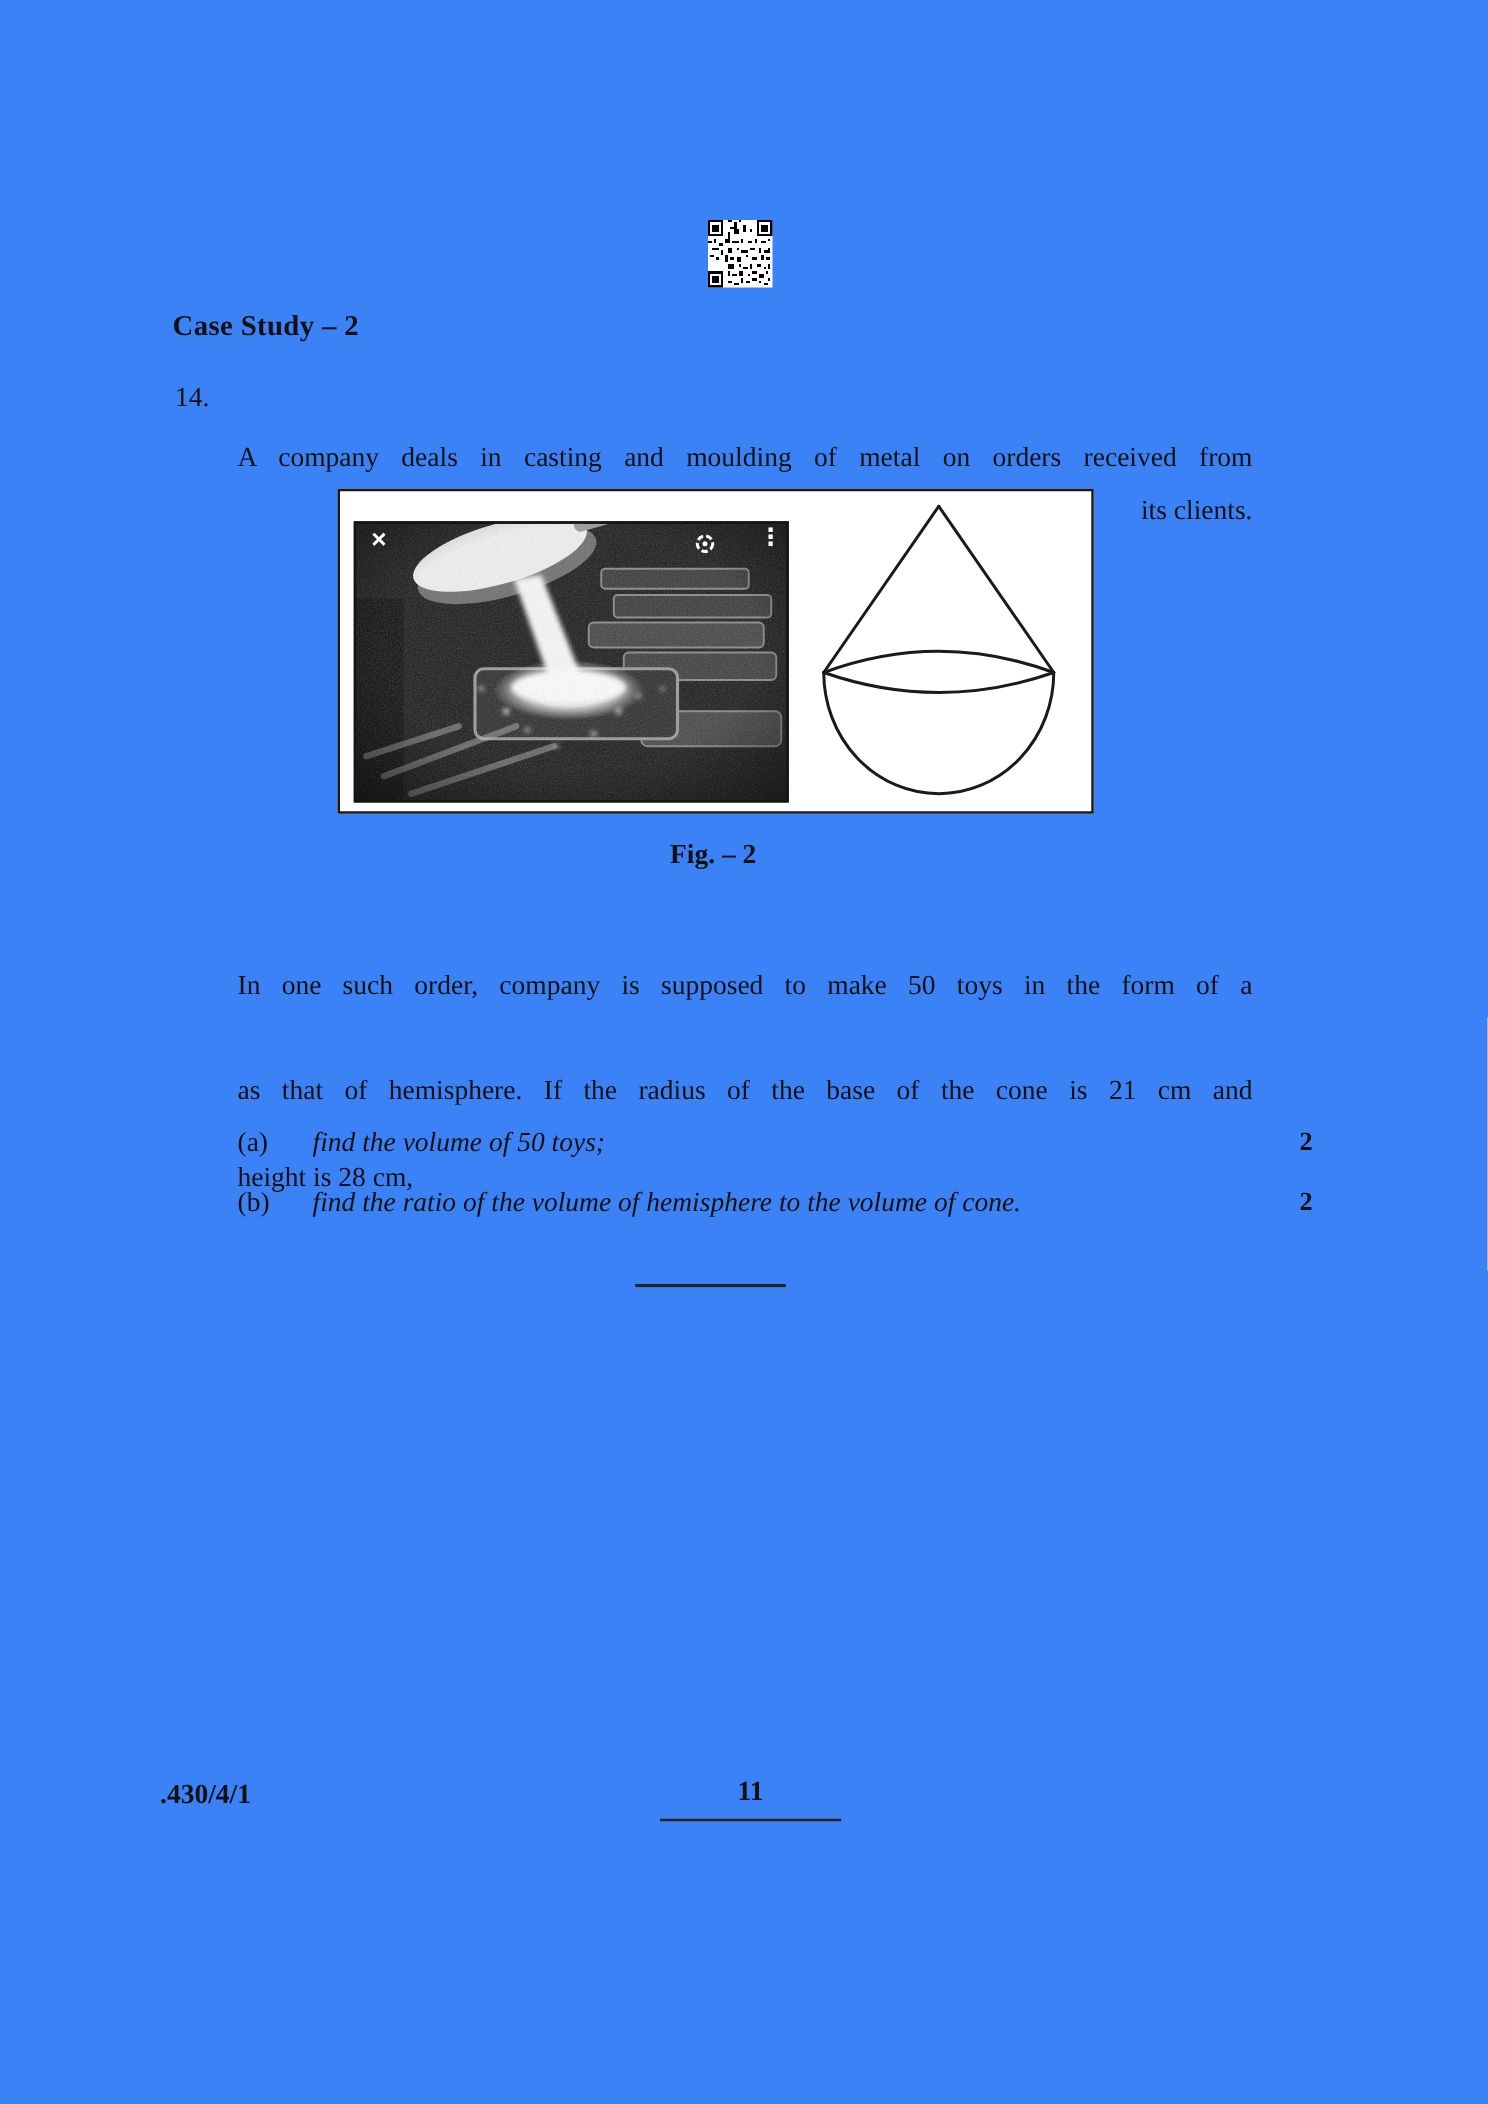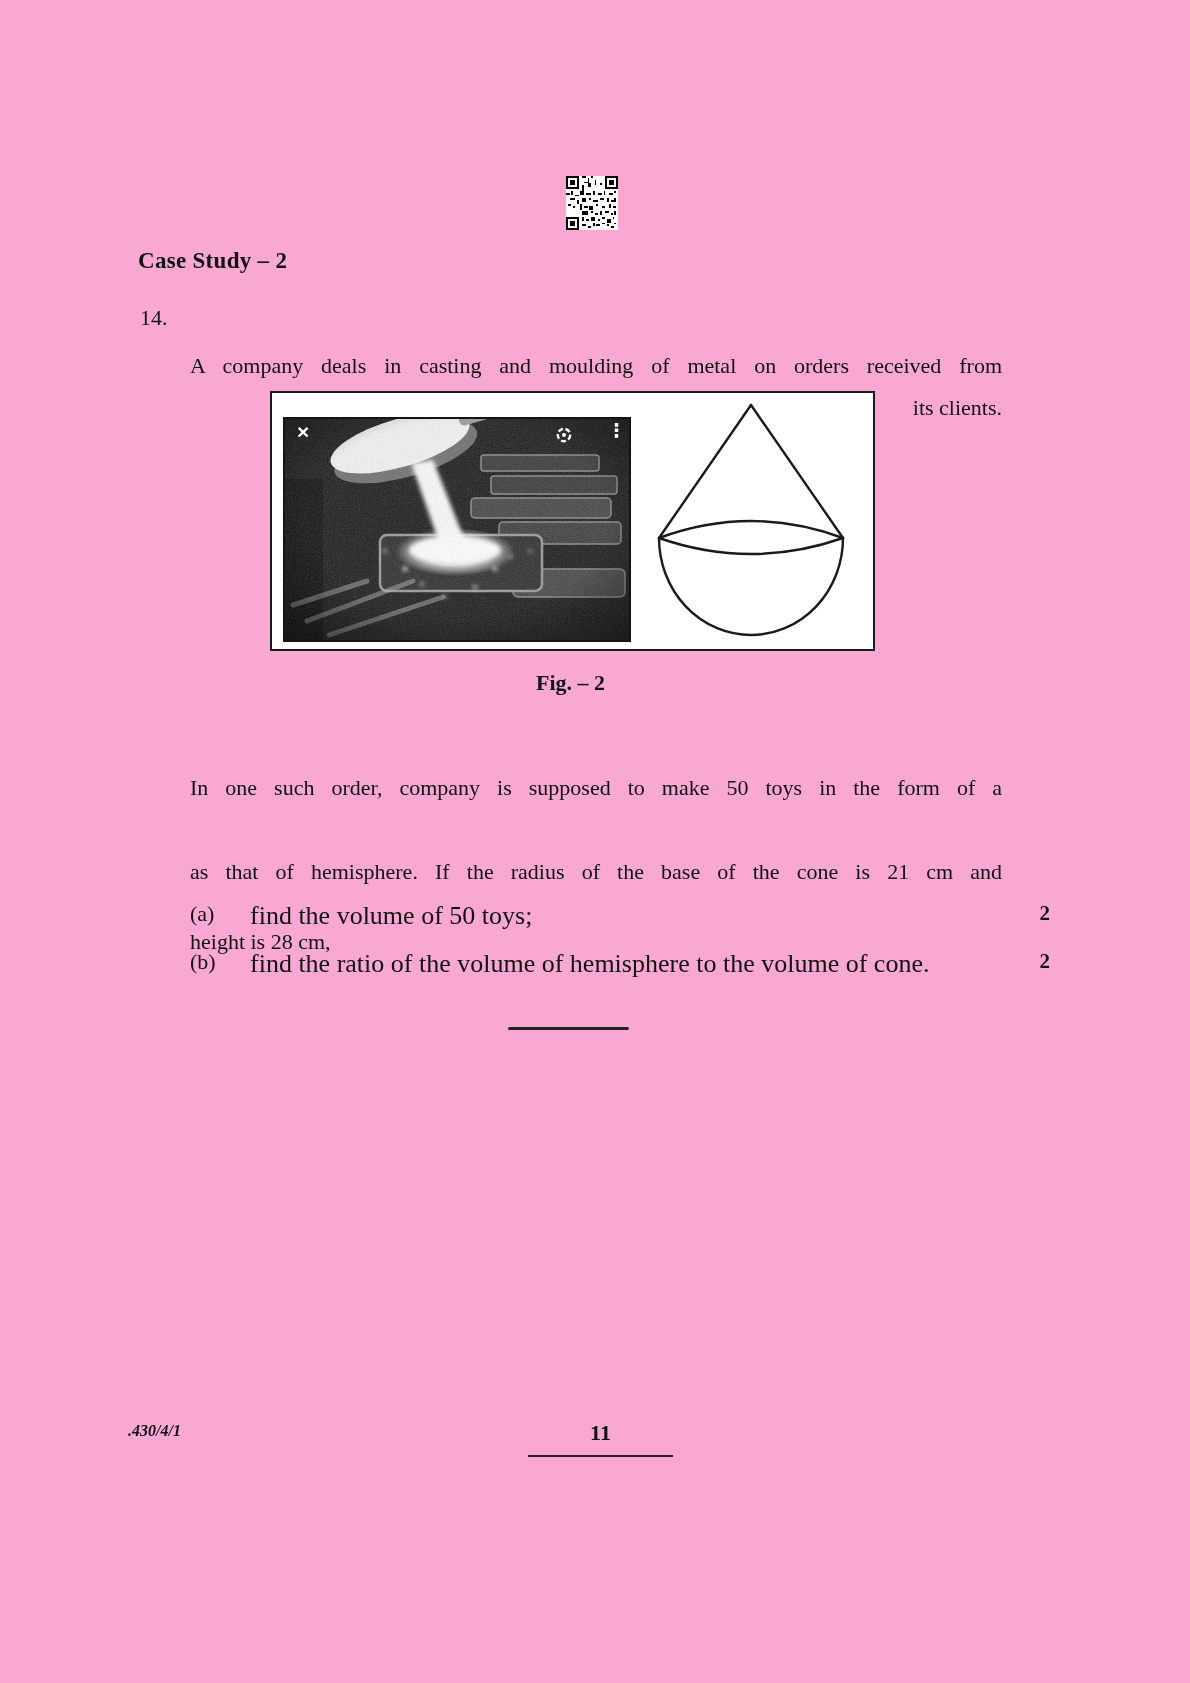--- a/index.html
+++ b/index.html
@@ -1,17 +1,17 @@
 <!DOCTYPE html>
 <html><head>
 <meta charset="utf-8">
 <style>
   html,body{margin:0;padding:0;background:#e8e8e8;}
   .page{
-    position:relative;width:1190px;height:1683px;background:#f9a8d4;
+    position:relative;width:1190px;height:1683px;background:#3b82f6;
     margin:0 auto;font-family:"Liberation Serif","DejaVu Serif",serif;color:#111;
     overflow:hidden;
   }
   .abs{position:absolute;}
   .qr{left:566px;top:176px;width:52px;height:54px;}
   .heading{left:138px;top:248px;font-size:23px;font-weight:bold;letter-spacing:0.3px;}
   .qnum{left:140px;top:305px;font-size:22px;}
   .bodyline{left:190px;width:812px;font-size:22px;line-height:30px;white-space:nowrap;margin-top:48px;}
   .just{white-space:normal;text-align:justify;text-align-last:justify;}
   .qline1{top:303px;}
@@ -23,25 +23,25 @@
   .ovl-x{left:12px;top:2px;font-size:21px;font-weight:bold;font-family:"Liberation Sans",sans-serif;}
   .ovl-cast{left:270px;top:7px;width:18px;height:18px;}
   .ovl-menu{left:322px;top:2px;font-size:19px;font-weight:bold;letter-spacing:0;font-family:"DejaVu Sans",sans-serif;}
   .diagram{position:absolute;left:352px;top:2px;width:245px;height:250px;}
   .caption{left:270px;top:670px;width:601px;text-align:center;font-size:22px;font-weight:bold;}
   .pline1{top:725px;}
   .pline2{top:767px;}
   .pline3{top:809px;}
   .pline4{top:879px;white-space:normal;}
   .subq-label{left:190px;font-size:22px;}
-  .subq-text{left:250px;font-size:26px;}
+  .subq-text{left:250px;font-size:22px;font-style:italic;}
   .subq-marks{left:1014px;width:36px;text-align:right;font-size:21px;font-weight:bold;}
   .rowa{top:901px;} .rowb{top:949px;}
   .sep{left:508px;top:1027px;width:121px;height:0;border-top:3px solid #222;border-radius:2px;}
-  .paper-code{left:128px;top:1422px;font-size:16px;font-weight:bold;font-style:italic;}
+  .paper-code{left:128px;top:1422px;font-size:22px;font-weight:bold;}
   .pageno{left:528px;top:1420px;width:145px;text-align:center;font-size:22px;font-weight:bold;}
   .pageno-line{left:528px;top:1455px;width:145px;height:0;border-top:2px solid #222;}
 </style>
 </head>
 <body>
 
 <div class="page">
 
   <div class="abs qr">
     <svg viewBox="0 0 29 29" width="52" height="54" preserveAspectRatio="none" shape-rendering="crispEdges">

